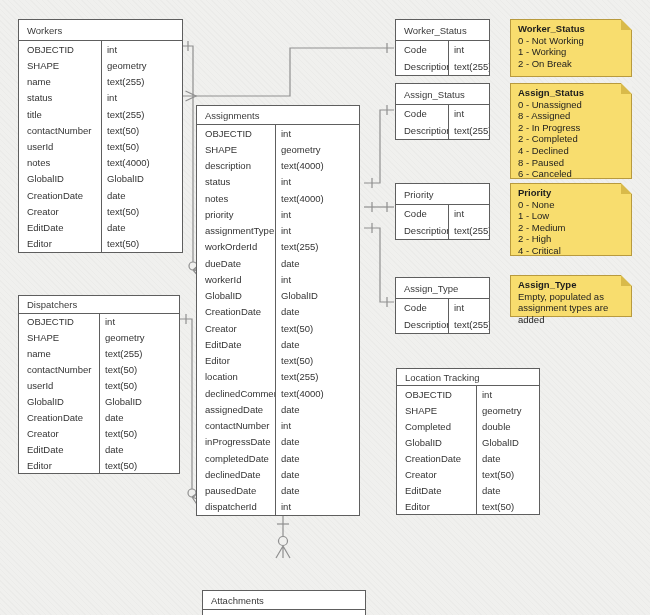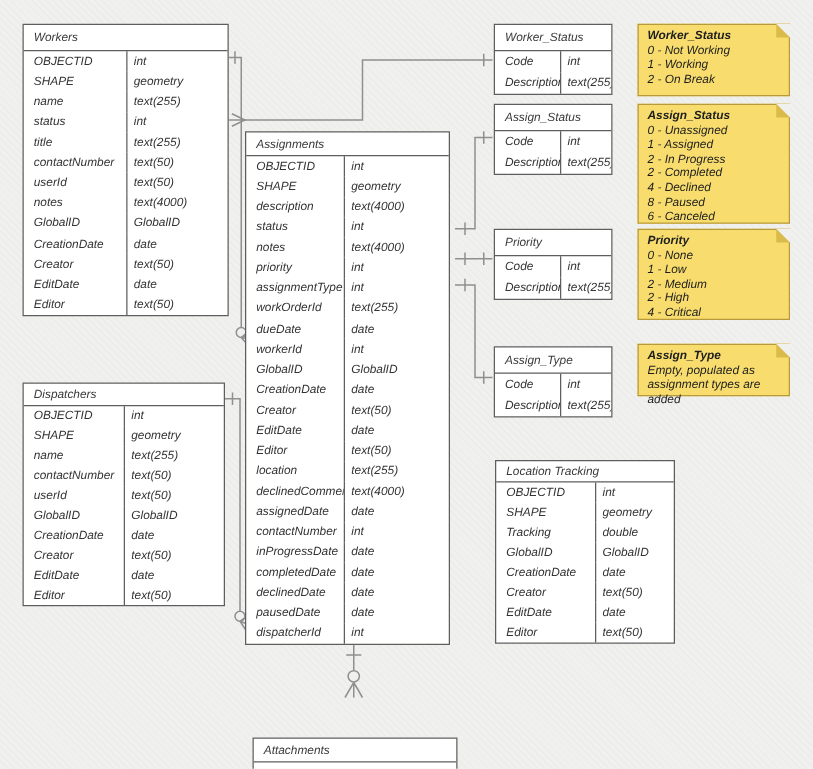--- a/index.html
+++ b/index.html
@@ -3,21 +3,21 @@
 <meta charset="utf-8">
 <style>
   html,body{margin:0;padding:0;}
   body{
     width:650px;height:615px;position:relative;overflow:hidden;
     background:#f0f0ee;
     background-image:repeating-linear-gradient(45deg, rgba(0,0,0,0.018) 0 1px, transparent 1px 4px);
     font-family:"Liberation Sans", sans-serif;
     color:#333;
   }
-  #canvas{position:absolute;left:0;top:0;width:585px;height:615px;font-style:italic;}
+  #canvas{position:absolute;left:0;top:0;width:585px;height:615px;}
   svg.wires{position:absolute;left:0;top:0;z-index:1;}
   .erd-table{
     position:absolute;z-index:2;background:#fff;
     border:1.5px solid #5e5e5e;box-sizing:border-box;
     display:flex;flex-direction:column;
     font-size:9.5px;line-height:11px;
   }
   .t-title{
     flex:0 0 auto;border-bottom:1.5px solid #5e5e5e;
     display:flex;align-items:center;padding-left:8px;
@@ -145,21 +145,21 @@
           <span class="fname">EditDate</span>
           <span class="ftype">date</span>
         </div>
         <div class="t-row">
           <span class="fname">Editor</span>
           <span class="ftype">text(50)</span>
         </div>
       </div>
   </div>
 
-  <div class="erd-table" style="left:18px;top:306px;width:162px;height:179px;--col:80px">
+  <div class="erd-table" style="left:18px;top:295px;width:162px;height:179px;--col:80px">
     <div class="t-title" style="height:17px">Dispatchers</div>
     <div class="t-body">
         <div class="t-row">
           <span class="fname">OBJECTID</span>
           <span class="ftype">int</span>
         </div>
         <div class="t-row">
           <span class="fname">SHAPE</span>
           <span class="ftype">geometry</span>
         </div>
@@ -361,21 +361,21 @@
     <div class="t-body">
         <div class="t-row">
           <span class="fname">OBJECTID</span>
           <span class="ftype">int</span>
         </div>
         <div class="t-row">
           <span class="fname">SHAPE</span>
           <span class="ftype">geometry</span>
         </div>
         <div class="t-row">
-          <span class="fname">Tracking</span>
+          <span class="fname">Completed</span>
           <span class="ftype">double</span>
         </div>
         <div class="t-row">
           <span class="fname">GlobalID</span>
           <span class="ftype">GlobalID</span>
         </div>
         <div class="t-row">
           <span class="fname">CreationDate</span>
           <span class="ftype">date</span>
         </div>
@@ -405,21 +405,21 @@
         <div>0 - Not Working</div>
         <div>1 - Working</div>
         <div>2 - On Break</div>
       </div>
   </div>
 
   <div class="sticky-note" style="left:510px;top:83px;width:122px;height:96px">
     <div class="note-title">Assign_Status</div>
     <div>
         <div>0 - Unassigned</div>
-        <div>1 - Assigned</div>
+        <div>8 - Assigned</div>
         <div>2 - In Progress</div>
         <div>2 - Completed</div>
         <div>4 - Declined</div>
         <div>8 - Paused</div>
         <div>6 - Canceled</div>
       </div>
   </div>
 
   <div class="sticky-note" style="left:510px;top:183px;width:122px;height:73px">
     <div class="note-title">Priority</div>

